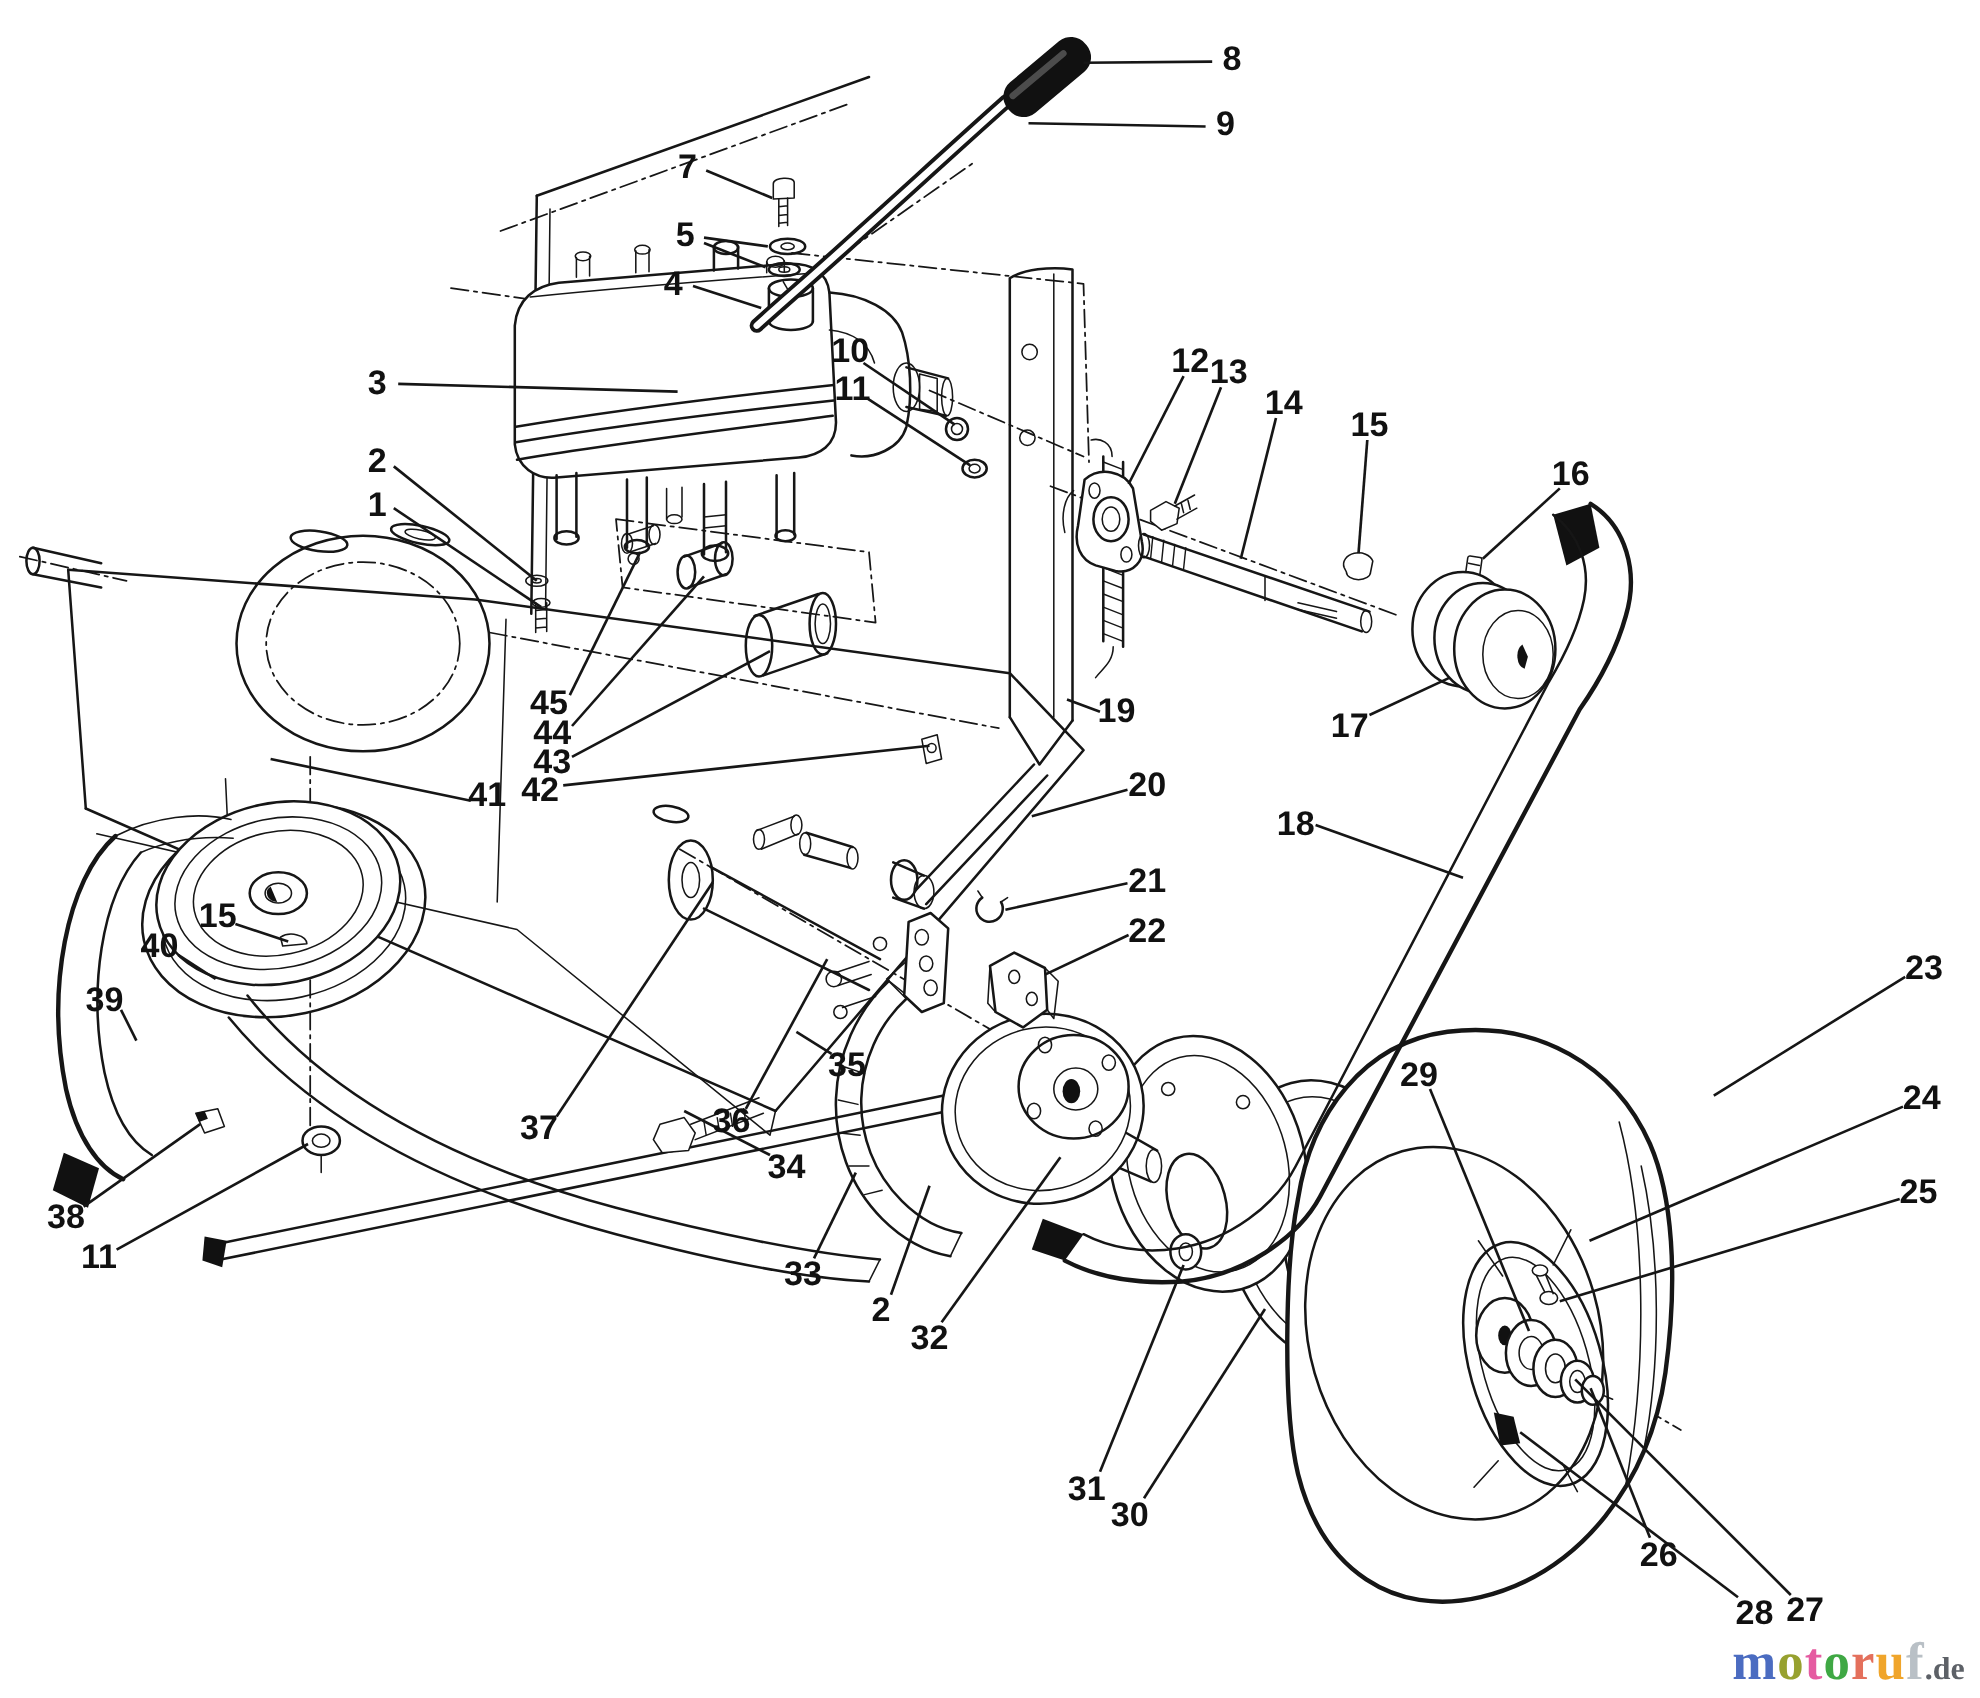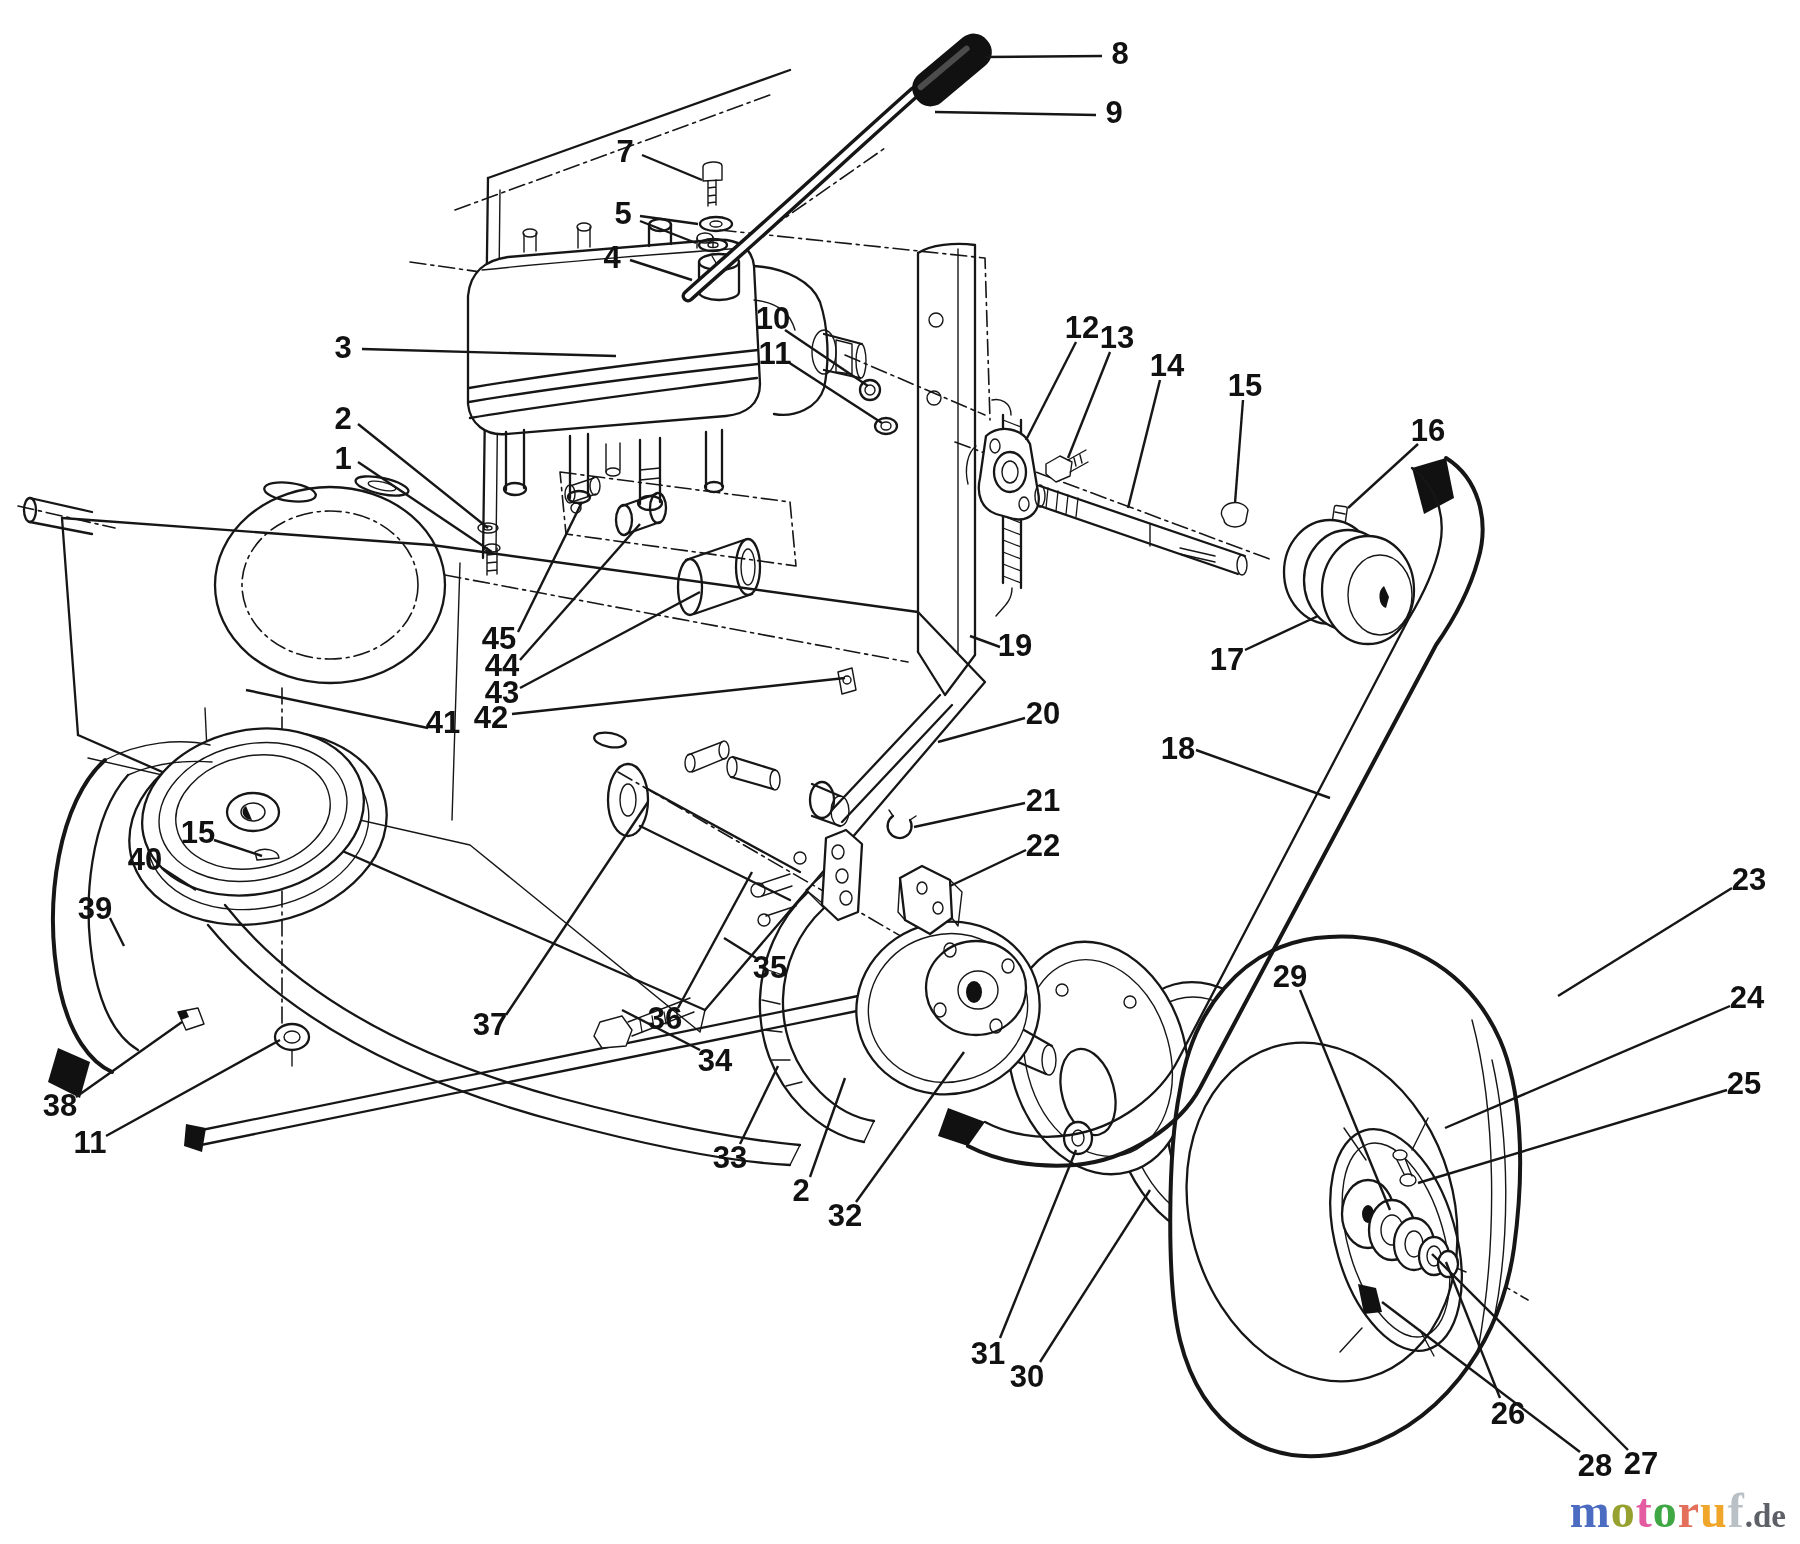--- a/index.html
+++ b/index.html
@@ -9,21 +9,21 @@
   .thk{stroke-width:4;}
   .thn{stroke-width:1.4;}
   .fw{fill:#ffffff;}
   .fb{fill:#111111;stroke:none;}
   .dash{stroke-dasharray:16 5 3 5;stroke-width:1.6;}
   .hatch{stroke-width:1.3;}
   .leader{stroke:#161616;stroke-width:2.4;fill:none;}
   .callout-num{font-family:"Liberation Sans",sans-serif;font-weight:bold;font-size:31px;fill:#111111;}
   #logo{position:absolute;right:14px;bottom:6px;font-family:"Liberation Serif",serif;font-weight:bold;}
   #logo .lg-letter{font-size:48px;letter-spacing:1px;}
-  #logo .lg-suffix{font-size:33px;}
+  #logo .lg-suffix{font-size:29px;}
 </style>
 </head>
 <body>
 
 <svg id="art" width="1800" height="1544" viewBox="0 0 1800 1544">
 
   <g>
     <path class="ln dash" d="M650,312 L885,148"></path>
     <path class="ln dash" d="M410,262 L650,296"></path>
     <path class="ln dash" d="M720,230 L985,258 L990,420"></path>

